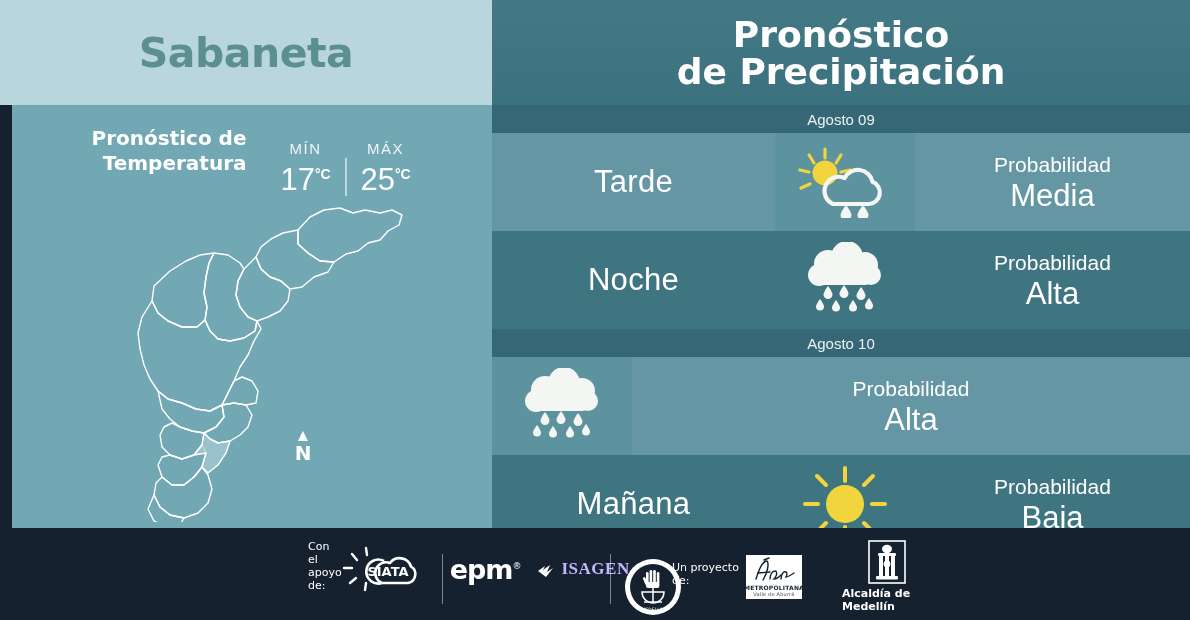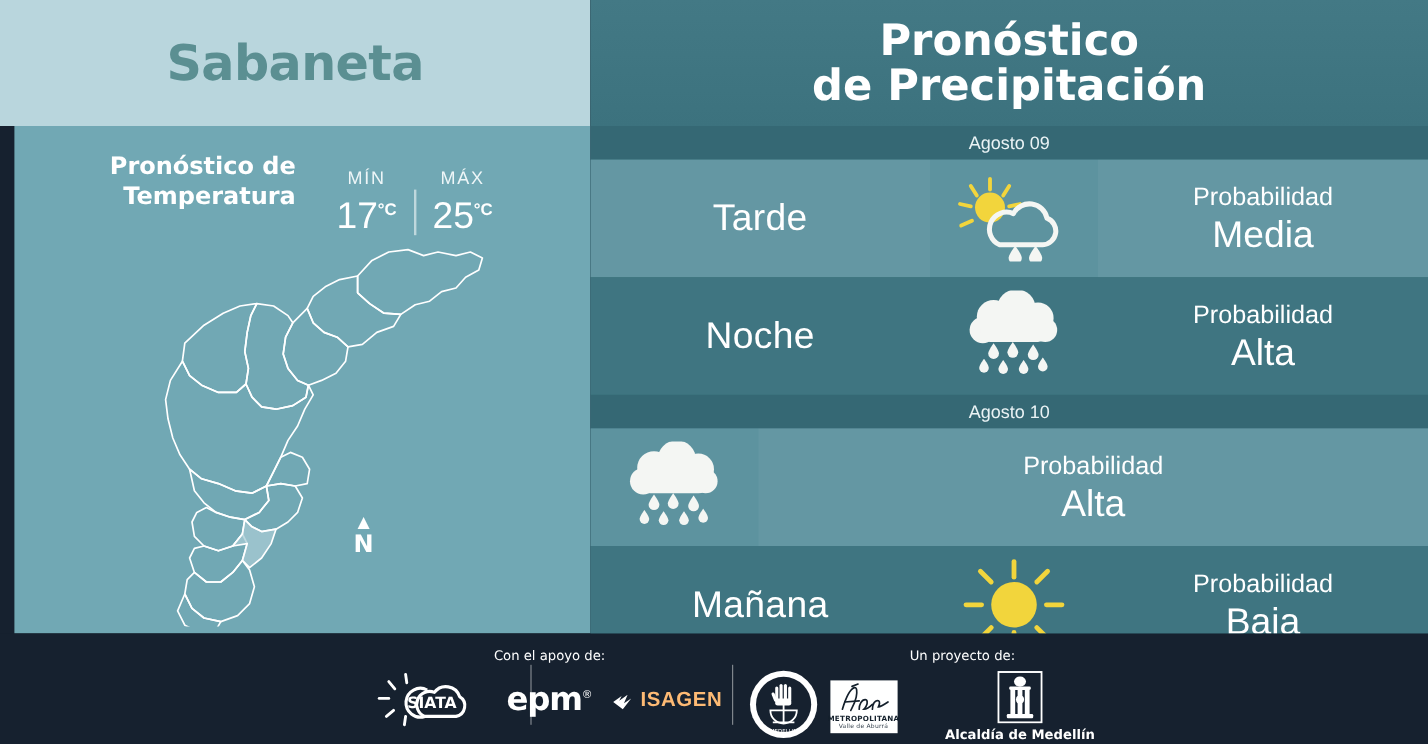--- a/index.html
+++ b/index.html
@@ -236,21 +236,21 @@
     position: absolute;
     left: 0; top: 528px;
     width: 1190px;
     height: 92px;
     background: #16212f;
   }
 
   .footer-group {
     position: absolute;
     display: flex;
-    flex-direction: column;
+    flex-direction: row;
     align-items: center;
   }
 
   .footer-cap {
     color: #ffffff;
     font-size: 11px;
     margin-bottom: 6px;
     font-family: "DejaVu Sans", sans-serif;
   }
 
@@ -270,25 +270,25 @@
     color: #ffffff;
     font-size: 27px;
     font-weight: bold;
     letter-spacing: -1px;
     font-family: "DejaVu Sans", sans-serif;
     position: relative;
   }
   .wordmark-epm sup { font-size: 9px; vertical-align: super; font-weight: normal; }
 
   .wordmark-isagen {
-    color: #fdba74;
+    color: #c4b5fd;
     font-size: 17px;
     font-weight: bold;
     letter-spacing: 0.5px;
-    font-family: Liberation Sans, sans-serif;
+    font-family: Liberation Serif, serif;
   }
 
   .alc-text {
     color: #ffffff;
     font-size: 11px;
     font-weight: bold;
     margin-top: 3px;
     font-family: "DejaVu Sans", sans-serif;
   }
 

